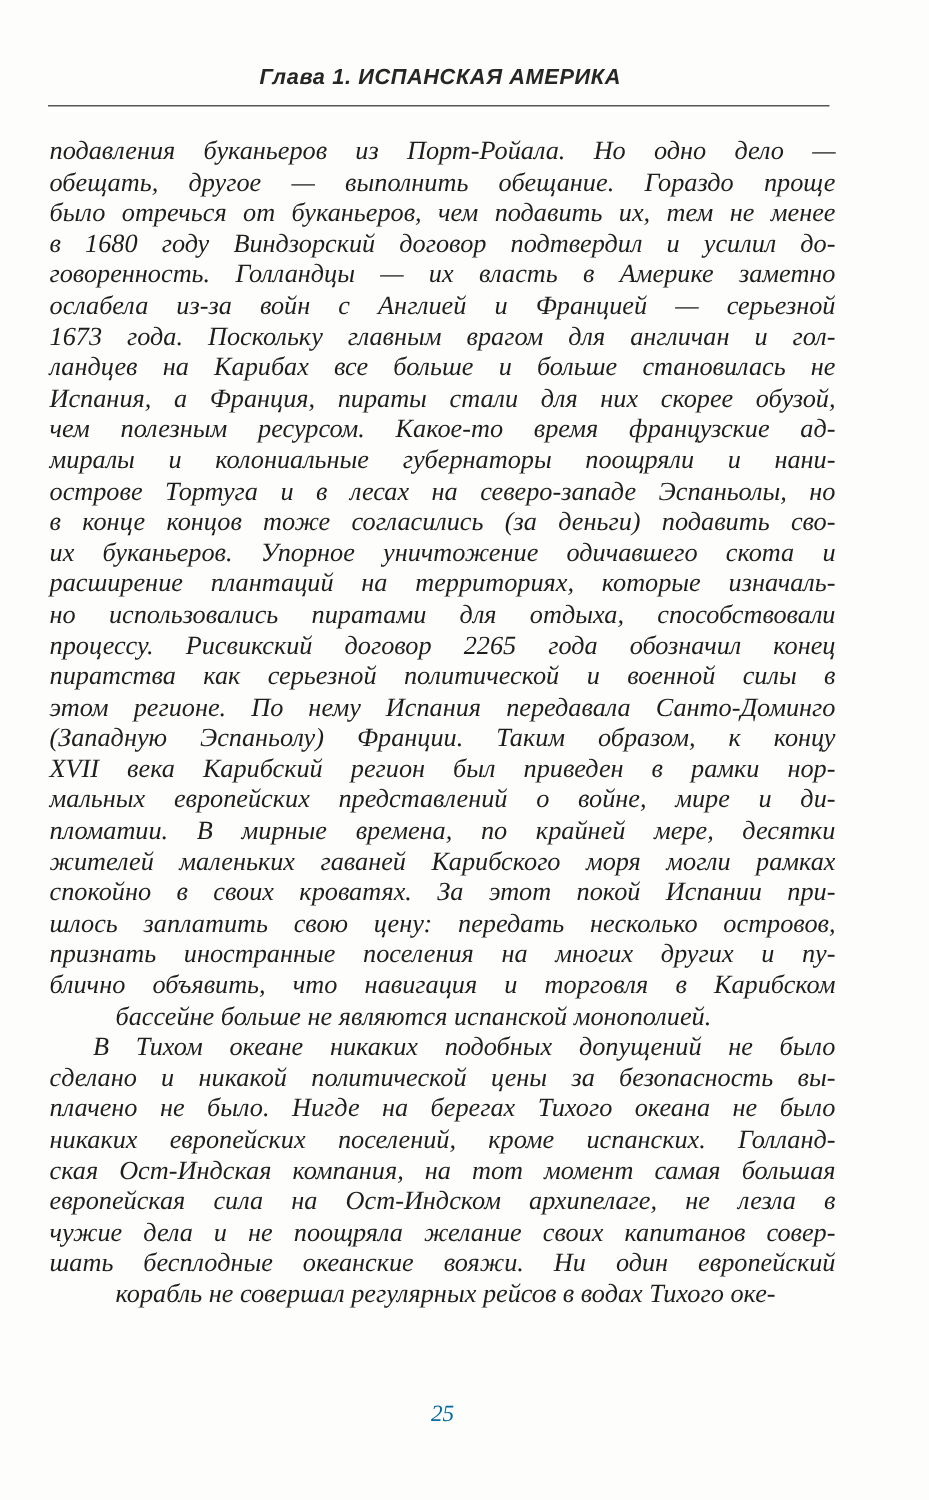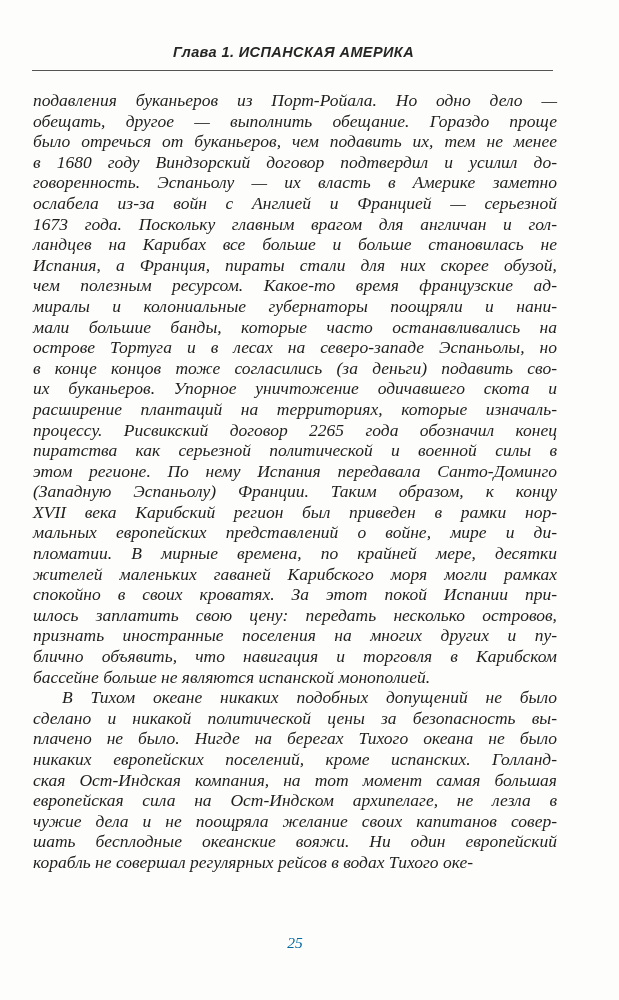--- a/index.html
+++ b/index.html
@@ -56,20 +56,21 @@
   }
   .line {
     text-align: justify;
     text-align-last: justify;
     height: 20.6px;
     white-space: nowrap;
   }
   .line.para-end {
     text-align: left;
     text-align-last: left;
+    margin-left: 44px;
   }
   .line.indent {
     text-indent: 29px;
   }
   .page-number {
     position: absolute;
     top: 934px;
     left: 33px;
     width: 524px;
     text-align: center;
@@ -83,32 +84,32 @@
 <div class="page">
   <div class="running-header">
     <span>Глава 1. ИСПАНСКАЯ АМЕРИКА</span>
   </div>
   <div class="header-rule"></div>
   <div class="text-block">
       <div class="line">подавления буканьеров из Порт-Ройала. Но одно дело —</div>
       <div class="line">обещать, другое — выполнить обещание. Гораздо проще</div>
       <div class="line">было отречься от буканьеров, чем подавить их, тем не менее</div>
       <div class="line">в 1680 году Виндзорский договор подтвердил и усилил до-</div>
-      <div class="line">говоренность. Эспаньолу — их власть в Америке заметно</div>
+      <div class="line">говоренность. Голландцы — их власть в Америке заметно</div>
       <div class="line">ослабела из-за войн с Англией и Францией — серьезной</div>
       <div class="line">1673 года. Поскольку главным врагом для англичан и гол-</div>
       <div class="line">ландцев на Карибах все больше и больше становилась не</div>
       <div class="line">Испания, а Франция, пираты стали для них скорее обузой,</div>
       <div class="line">чем полезным ресурсом. Какое-то время французские ад-</div>
       <div class="line">миралы и колониальные губернаторы поощряли и нани-</div>
-      <div class="line">мали большие банды, которые часто останавливались на</div>
       <div class="line">острове Тортуга и в лесах на северо-западе Эспаньолы, но</div>
       <div class="line">в конце концов тоже согласились (за деньги) подавить сво-</div>
       <div class="line">их буканьеров. Упорное уничтожение одичавшего скота и</div>
       <div class="line">расширение плантаций на территориях, которые изначаль-</div>
+      <div class="line">но использовались пиратами для отдыха, способствовали</div>
       <div class="line">процессу. Рисвикский договор 2265 года обозначил конец</div>
       <div class="line">пиратства как серьезной политической и военной силы в</div>
       <div class="line">этом регионе. По нему Испания передавала Санто-Доминго</div>
       <div class="line">(Западную Эспаньолу) Франции. Таким образом, к концу</div>
       <div class="line">XVII века Карибский регион был приведен в рамки нор-</div>
       <div class="line">мальных европейских представлений о войне, мире и ди-</div>
       <div class="line">пломатии. В мирные времена, по крайней мере, десятки</div>
       <div class="line">жителей маленьких гаваней Карибского моря могли рамках</div>
       <div class="line">спокойно в своих кроватях. За этот покой Испании при-</div>
       <div class="line">шлось заплатить свою цену: передать несколько островов,</div>

